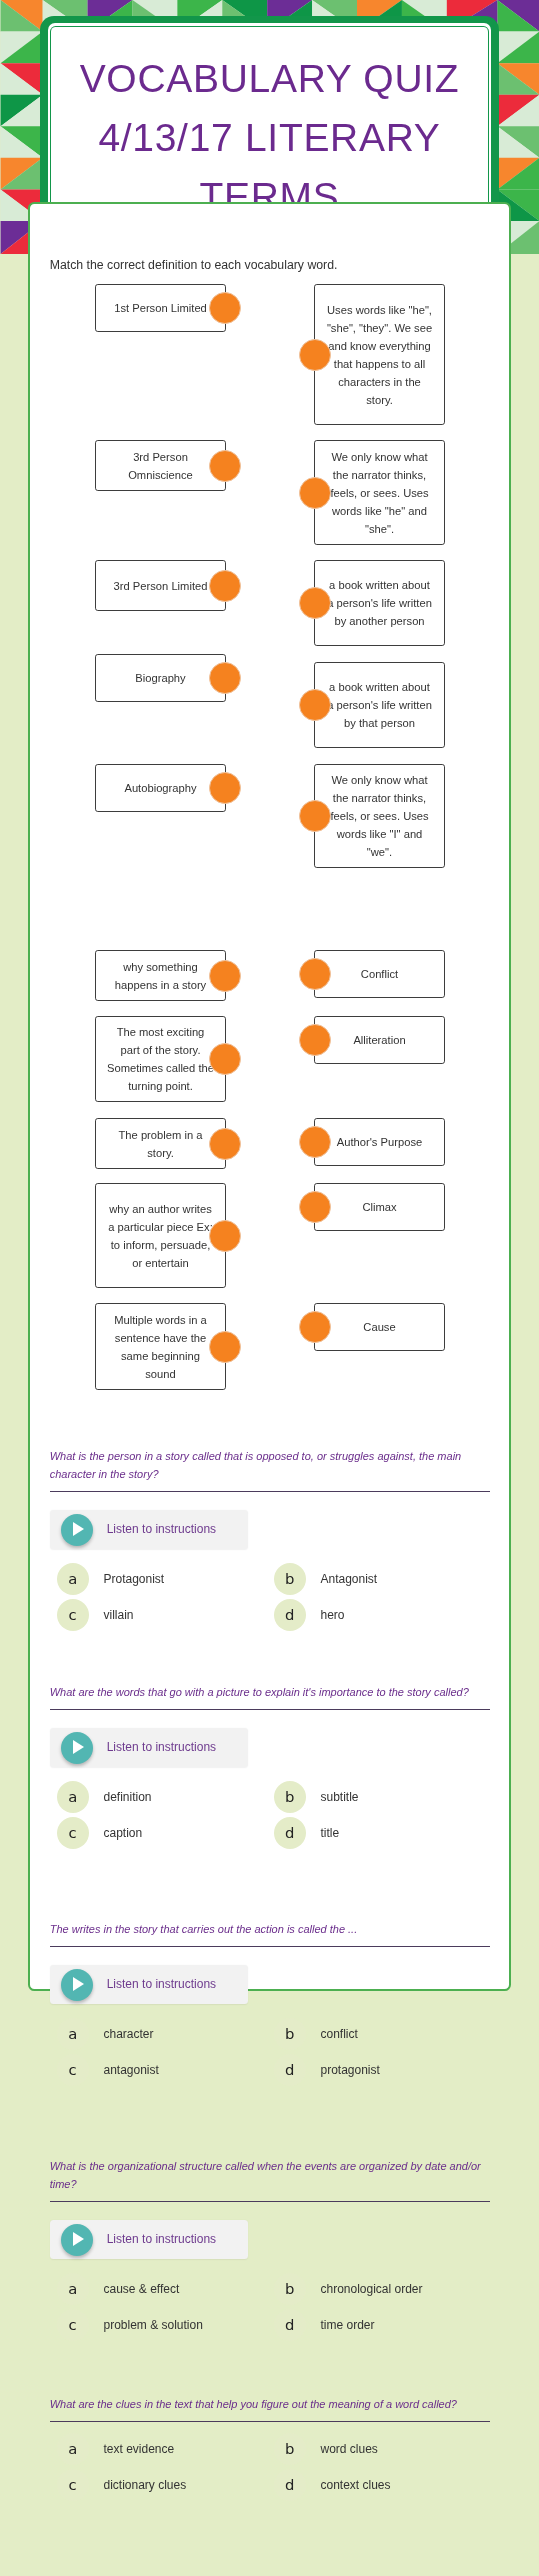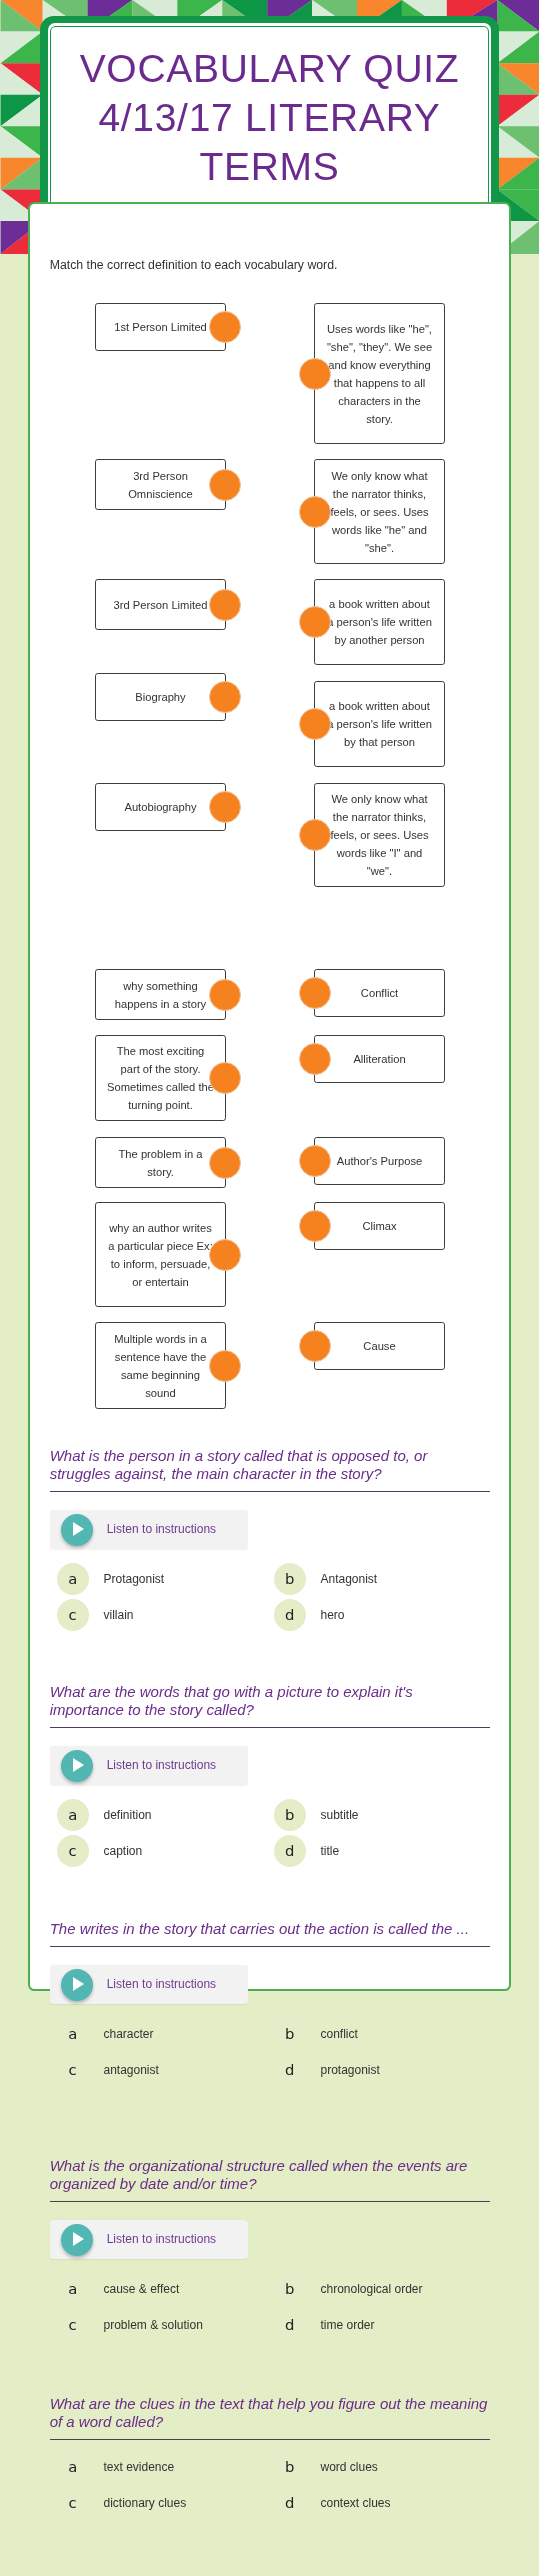--- a/index.html
+++ b/index.html
@@ -21,48 +21,48 @@
   .frame-line {
     position:absolute; left:2.8px; top:2.8px; right:2.8px; bottom:0;
     border:1.4px solid #12964a; border-bottom:none; border-radius:5.6px 5.6px 0 0;
   }
   .title {
     position:absolute; left:40px; top:44px; width:459px; margin:0;
     text-align:center; color:#6b2a8e; font-size:39px; line-height:49px;
     font-weight:normal; letter-spacing:0.7px;
     font-family:"Liberation Sans", sans-serif;
   }
-  .title span { display:block; }
+  .title span { display:block;margin-top:10px; }
 
   .card {
     position:absolute; left:28px; top:202px; width:483px; height:1789px;
     box-sizing:border-box; background:#fff; border:2.1px solid #4caf50; border-radius:6.3px;
   }
   .instruction {
     position:absolute; left:19.7px; margin:0; font-size:12.3px; line-height:15.5px;
     color:#333; font-weight:normal;
   }
   .mbox {
     position:absolute; box-sizing:border-box; border:0.7px solid #3d3d3d; border-radius:2.8px;
     background:#fff; display:flex; align-items:center; justify-content:center;
-    text-align:center; padding:0 10.5px; font-size:11.2px; line-height:18px; color:#333;margin-top:19px;
+    text-align:center; padding:0 10.5px; font-size:11.2px; line-height:18px; color:#333;
   }
   .mbox.left { left:65px; width:131px; }
   .mbox.right { left:284px; width:131px; }
   .dot {
     position:absolute; width:32px; height:32px; border-radius:50%;
     background:#f5821f; border:1.1px solid #efc29d; box-sizing:border-box;
     top:50%; margin-top:-16px; z-index:2;
   }
   .mbox.left .dot { right:-16px; }
   .mbox.right .dot { left:-16px; }
 
   .q { position:absolute; left:19.7px; width:440px; }
   .q-text {
-    margin:0; font-style:italic; font-size:15px; line-height:18px;
+    margin:0; font-style:italic; font-size:11px; line-height:18px;
     color:#6a2d8b; font-weight:normal;
   }
   .q-divider { margin-top:7.7px; height:0; border-top:1.1px solid #4b3b5c; }
   .listen {
     margin-top:18px; width:198px; height:39px; background:#f2f2f2;
     border-radius:3.5px; position:relative; box-shadow:0 0.7px 1.4px rgba(0,0,0,.06);
     cursor:pointer;
   }
   .play {
     position:absolute; left:11.2px; top:3.9px; width:32px; height:32px; border-radius:50%;

